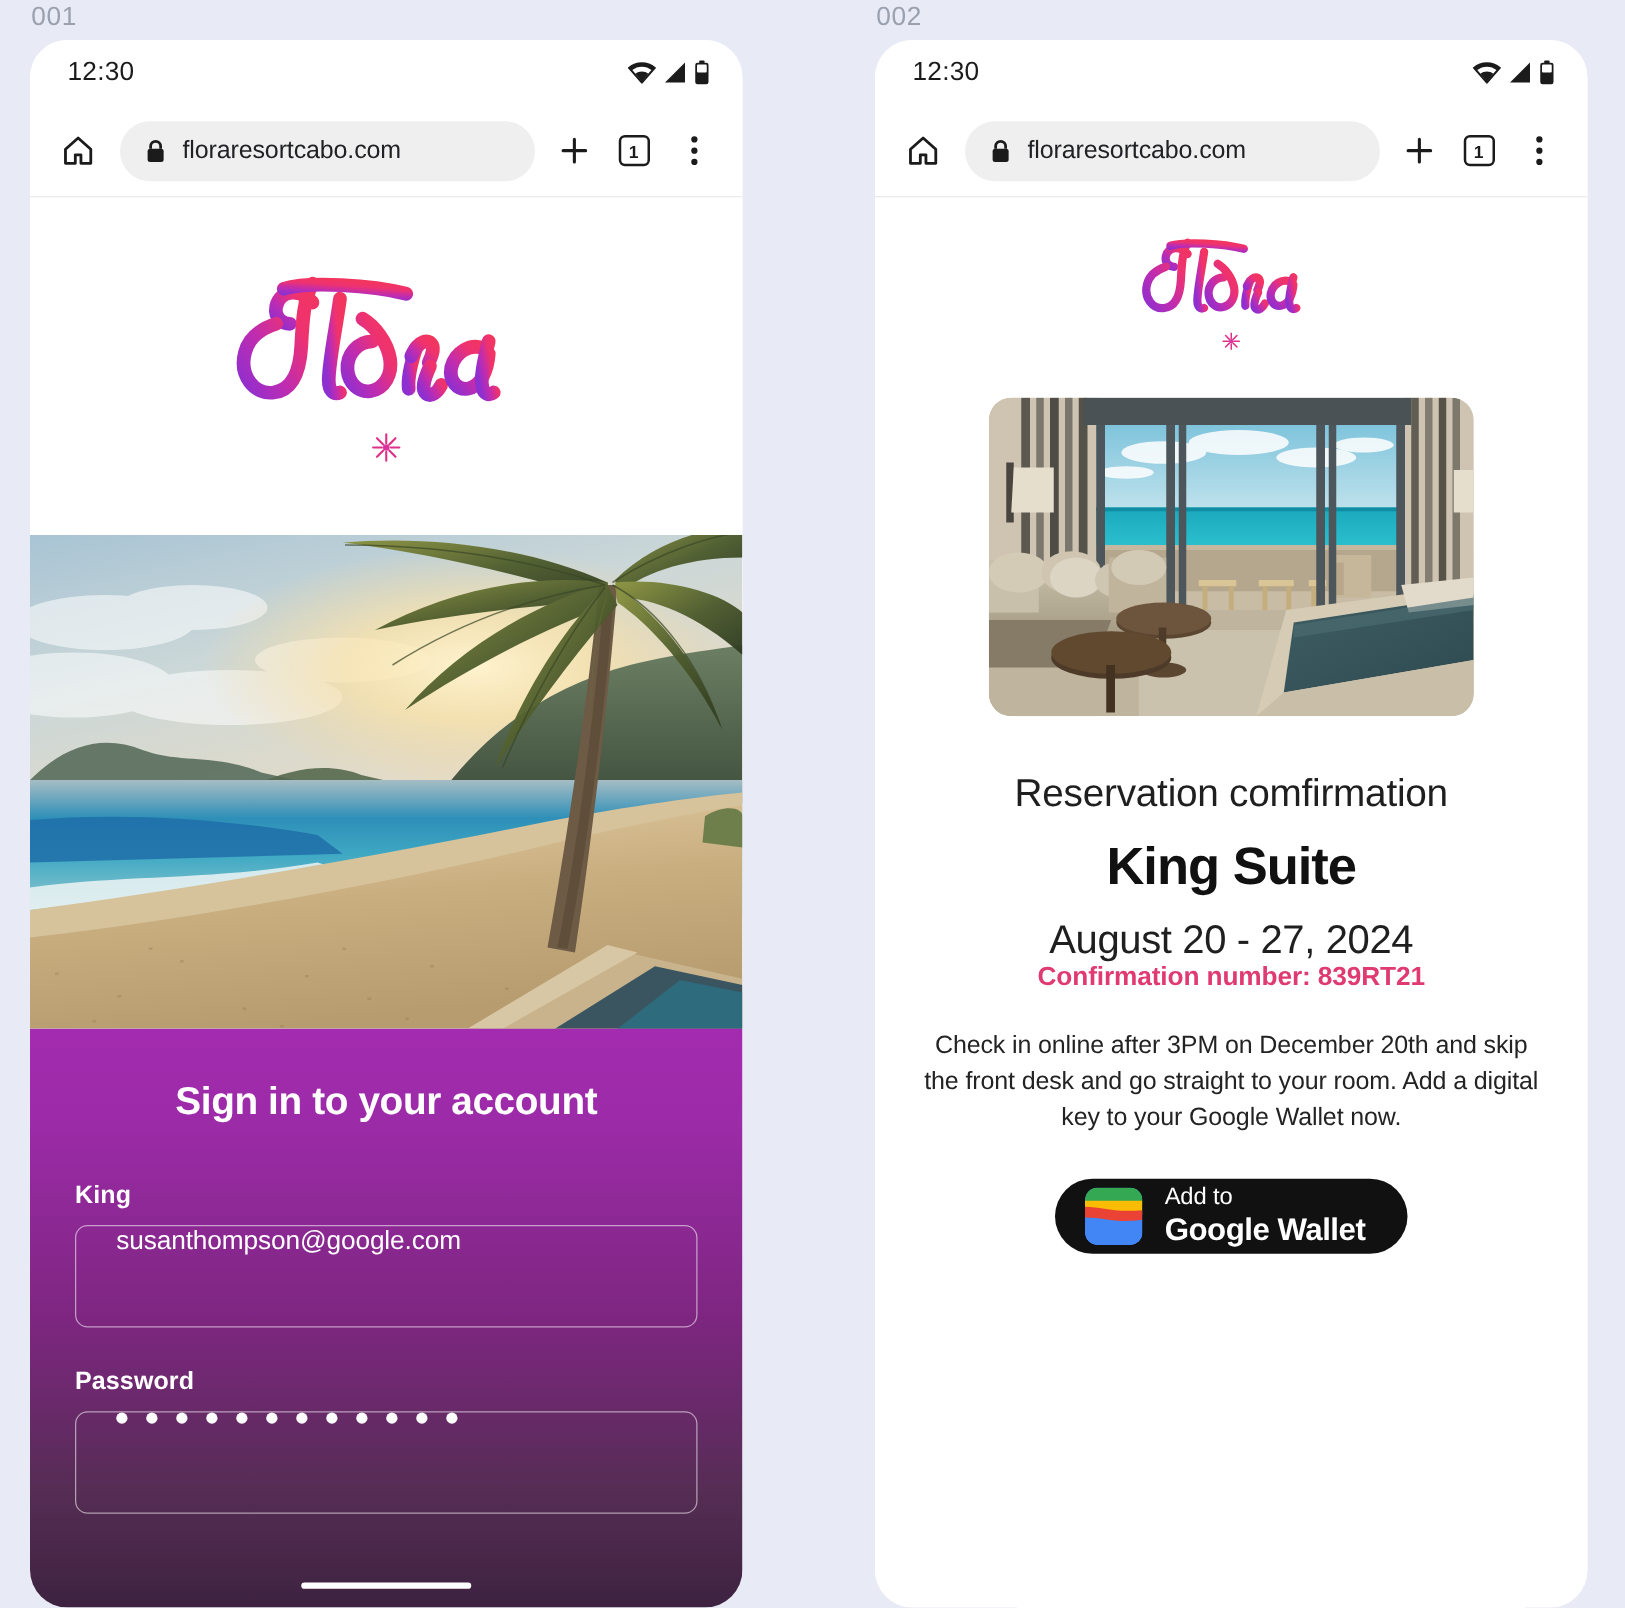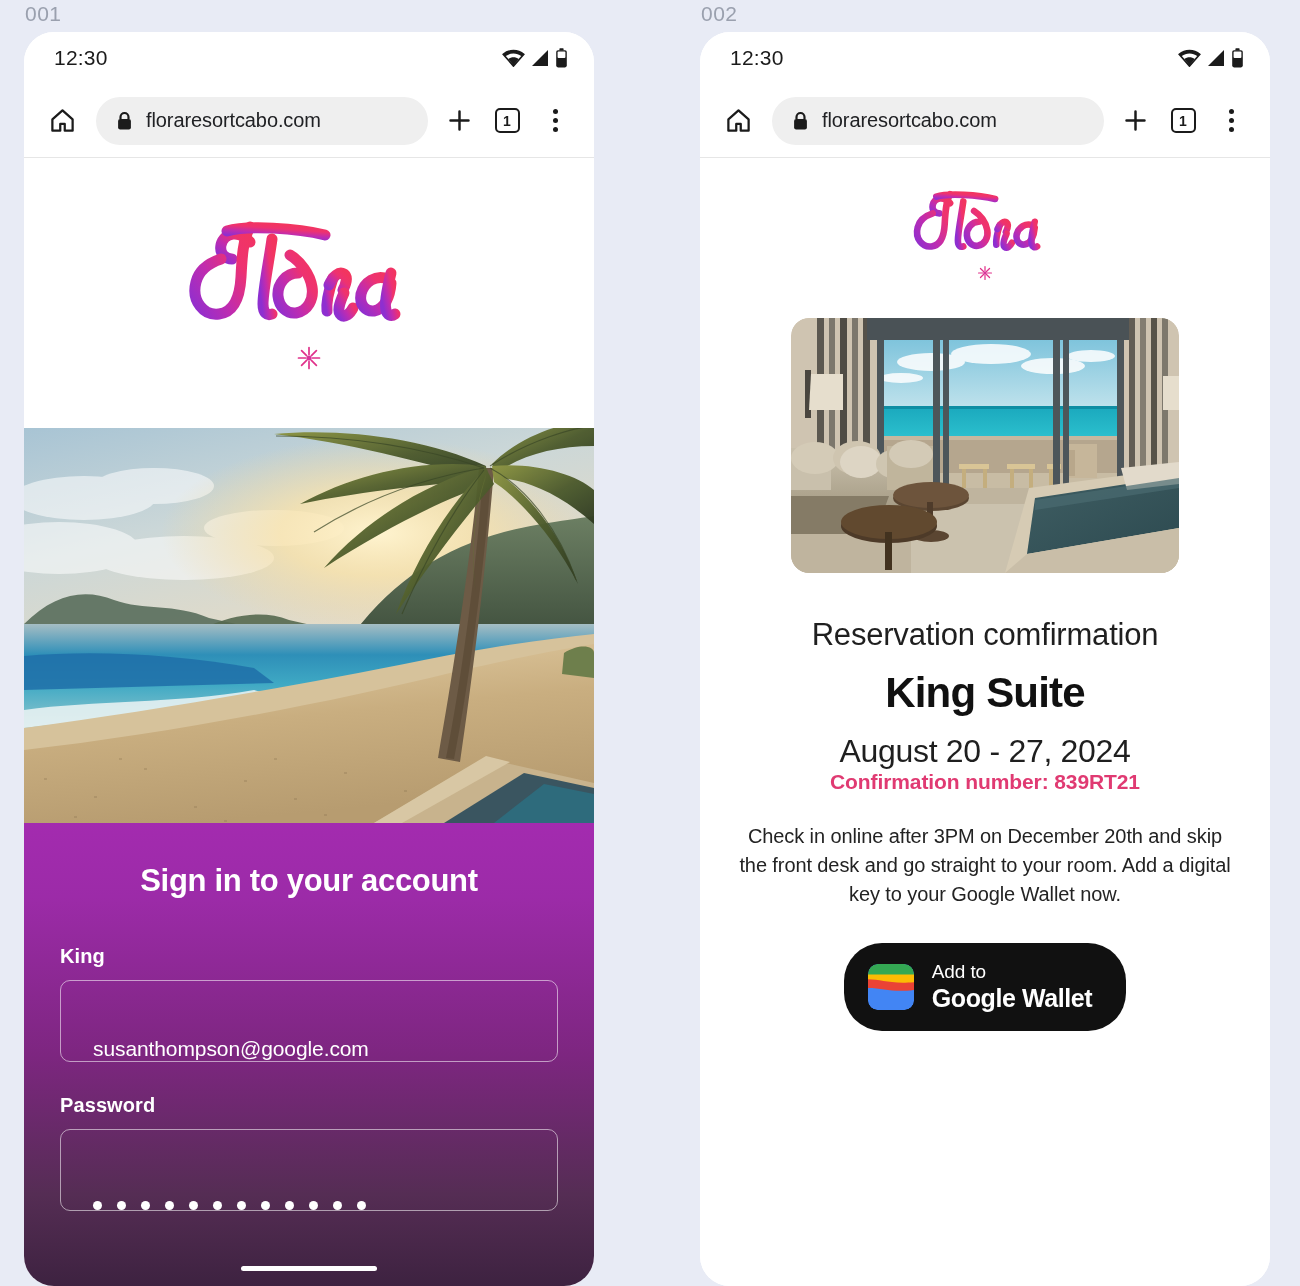--- a/index.html
+++ b/index.html
@@ -152,21 +152,21 @@
     font-size: 20px;
     font-weight: 700;
     margin-bottom: 12px;
     letter-spacing: 0.1px;
   }
   .field-box {
     height: 82px;
     border: 1.5px solid rgba(255,255,255,0.55);
     border-radius: 10px;
     display: flex;
-    align-items: flex-end;
+    align-items: flex-start;
     padding: 0 32px;
     margin-bottom: 32px;
   }
   .field-value {
     font-size: 21px;
     color: #fff;
     letter-spacing: -0.1px;
   }
   .dots { display: flex; gap: 15px; align-items: center; }
   .dots i { width: 9px; height: 9px; border-radius: 50%; background: #fff; display: block; }
@@ -232,21 +232,21 @@
     color: #232323;
     text-align: center;
     margin-top: 28px;
     max-width: 500px;
     letter-spacing: -0.1px;
   }
 
   
   .wallet-btn {
     margin-top: 34px;
-    height: 88px;
+    height: 60px;
     background: #111111;
     border-radius: 38px;
     display: flex;
     align-items: center;
     gap: 18px;
     padding: 0 34px 0 24px;
     border: none;
     cursor: pointer;
   }
   .wallet-icon {

